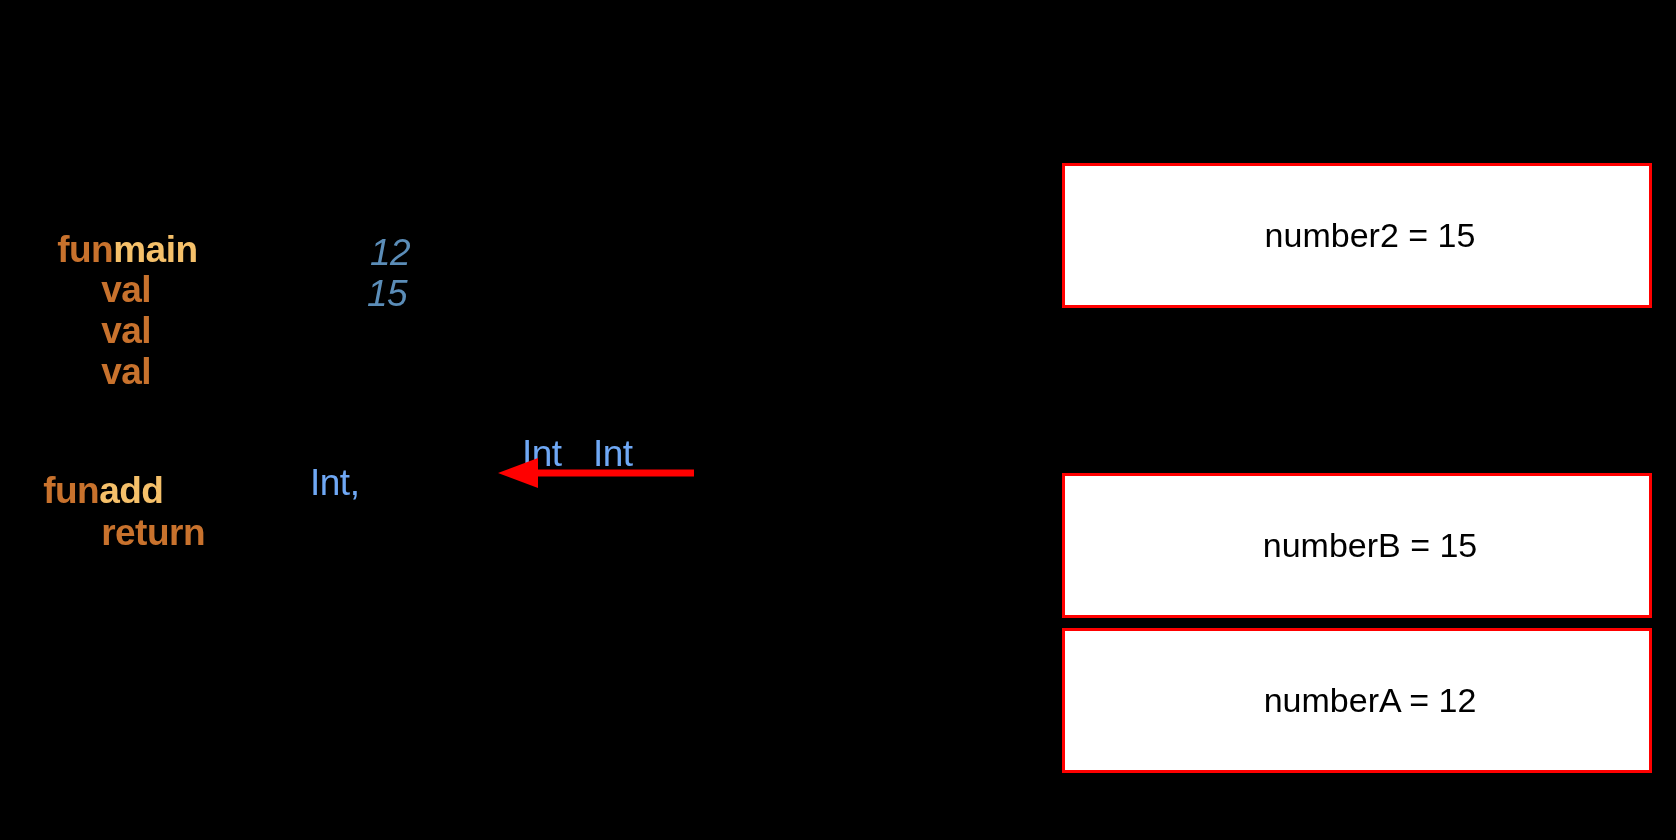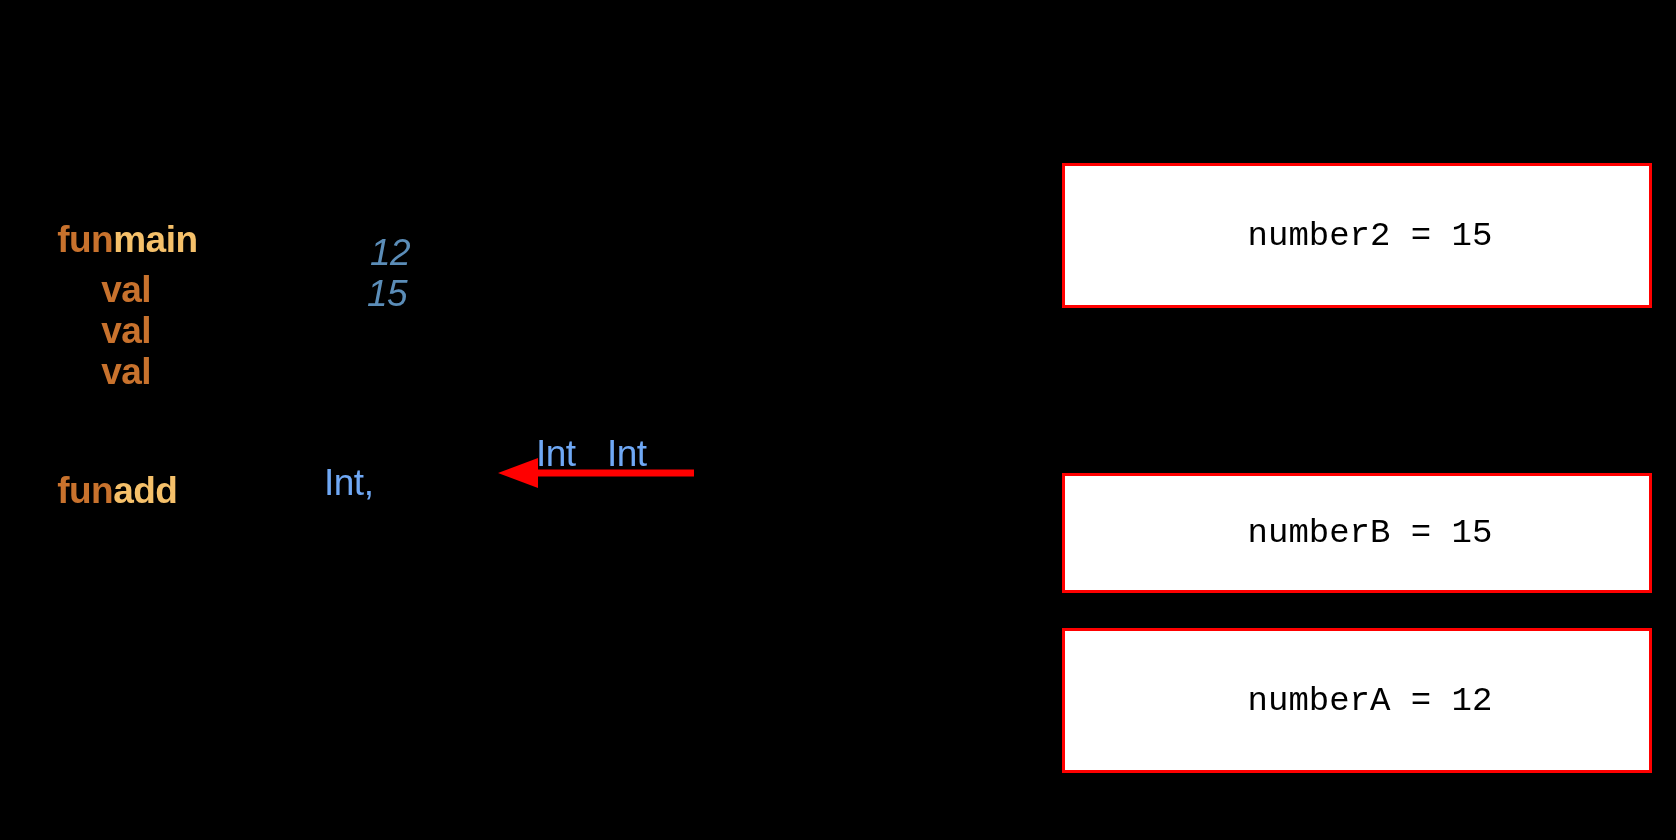--- a/index.html
+++ b/index.html
@@ -35,25 +35,25 @@
     letter-spacing: -0.5px;
   }
 
   .tok        { display: inline-block; white-space: pre; }
   .tok-kw     { color: #C8722D; }   
   .tok-fn     { color: #F5C06A; }   
   .tok-num    { color: #5B8DB8; font-weight: 400; font-style: italic; }  
   .tok-type   { color: #6FA8F5; font-weight: 400; }   
 
   
-  #line-fun-main   { left: 18px;  top: 184px; }
+  #line-fun-main   { left: 18px;  top: 194px; }
   #line-val-1      { left: 62px;  top: 234px; }
   #line-val-2      { left: 62px;  top: 275px; }
   #line-val-3      { left: 62px;  top: 316px; }
-  #line-fun-add    { left: 18px;  top: 435px; }
+  #line-fun-add    { left: 4px;  top: 435px; }
   #line-return     { left: 62px;  top: 477px; }
 
   
   .col-num  { position: absolute; left: 308px; top: 0; }
   .col-num2 { position: absolute; left: 305px; top: 0; }
   .col-t1   { position: absolute; left: 306px; top: 0; margin-top: 29px; }
   .col-t2   { position: absolute; left: 518px; top: 0; }
   .col-t3   { position: absolute; left: 589px; top: 0; }
 
   
@@ -81,30 +81,30 @@
     background: #FFFFFF;
     border: 3px solid #FF0000;
     box-sizing: border-box;
     display: flex;
     align-items: center;
     justify-content: center;
   }
 
   .frame-label {
     color: #000000;
-    font-family: Liberation Mono, monospace;
+    font-family: Liberation Sans, sans-serif;
     font-size: 34px;
     font-weight: 400;
     white-space: pre;
     padding-left: 26px;
   }
 
   #frame-0 { top: 163px; height: 145px; }
   #frame-1 { top: 318px; height: 145px; }
-  #frame-2 { top: 473px; height: 120px; }
+  #frame-2 { top: 473px; height: 145px; }
   #frame-3 { top: 628px; height: 145px; }
 </style>
 </head>
 <body>
 
 <div id="code-panel">
 
   <div class="code-line" id="line-fun-main">
     <span class="tok tok-kw">fun</span><span class="tok tok-fn">main</span>
   </div>
@@ -118,20 +118,23 @@
   </div>
 
   <div class="code-line" id="line-val-3">
     <span class="tok tok-kw">val</span>
   </div>
 
   <div class="code-line" id="line-fun-add">
     <span class="tok tok-kw">fun</span><span class="tok tok-fn">add</span><span class="tok tok-type col-t1">Int,</span><span class="tok tok-type col-t2">Int</span><span class="tok tok-type col-t3">Int</span>
   </div>
 
+  <div class="code-line" id="line-return">
+    <span class="tok tok-kw">return</span>
+  </div>
 
   <svg id="call-arrow" viewBox="0 0 196 30">
     <line x1="196" y1="15" x2="32" y2="15" stroke="#FF0000" stroke-width="7"></line>
     <polygon points="0,15 40,0 40,30" fill="#FF0000"></polygon>
   </svg>
 
 </div>
 
 <div id="stack-panel">
 

